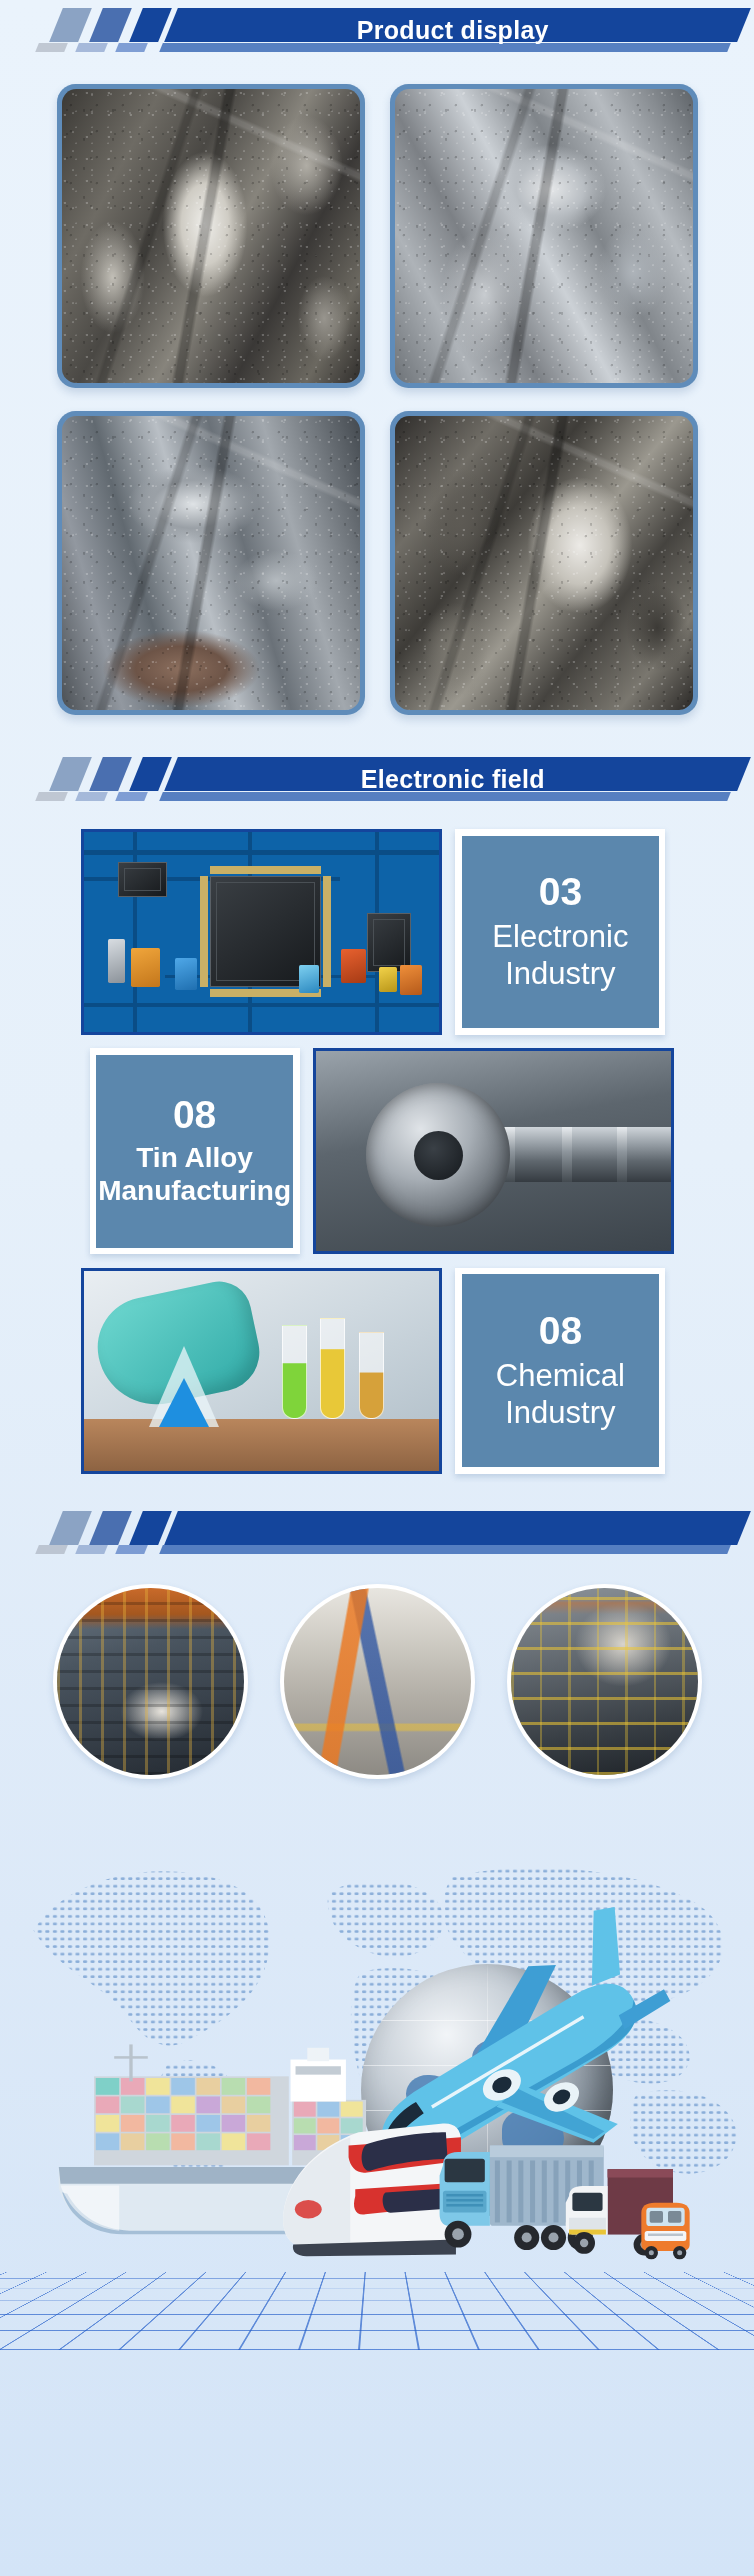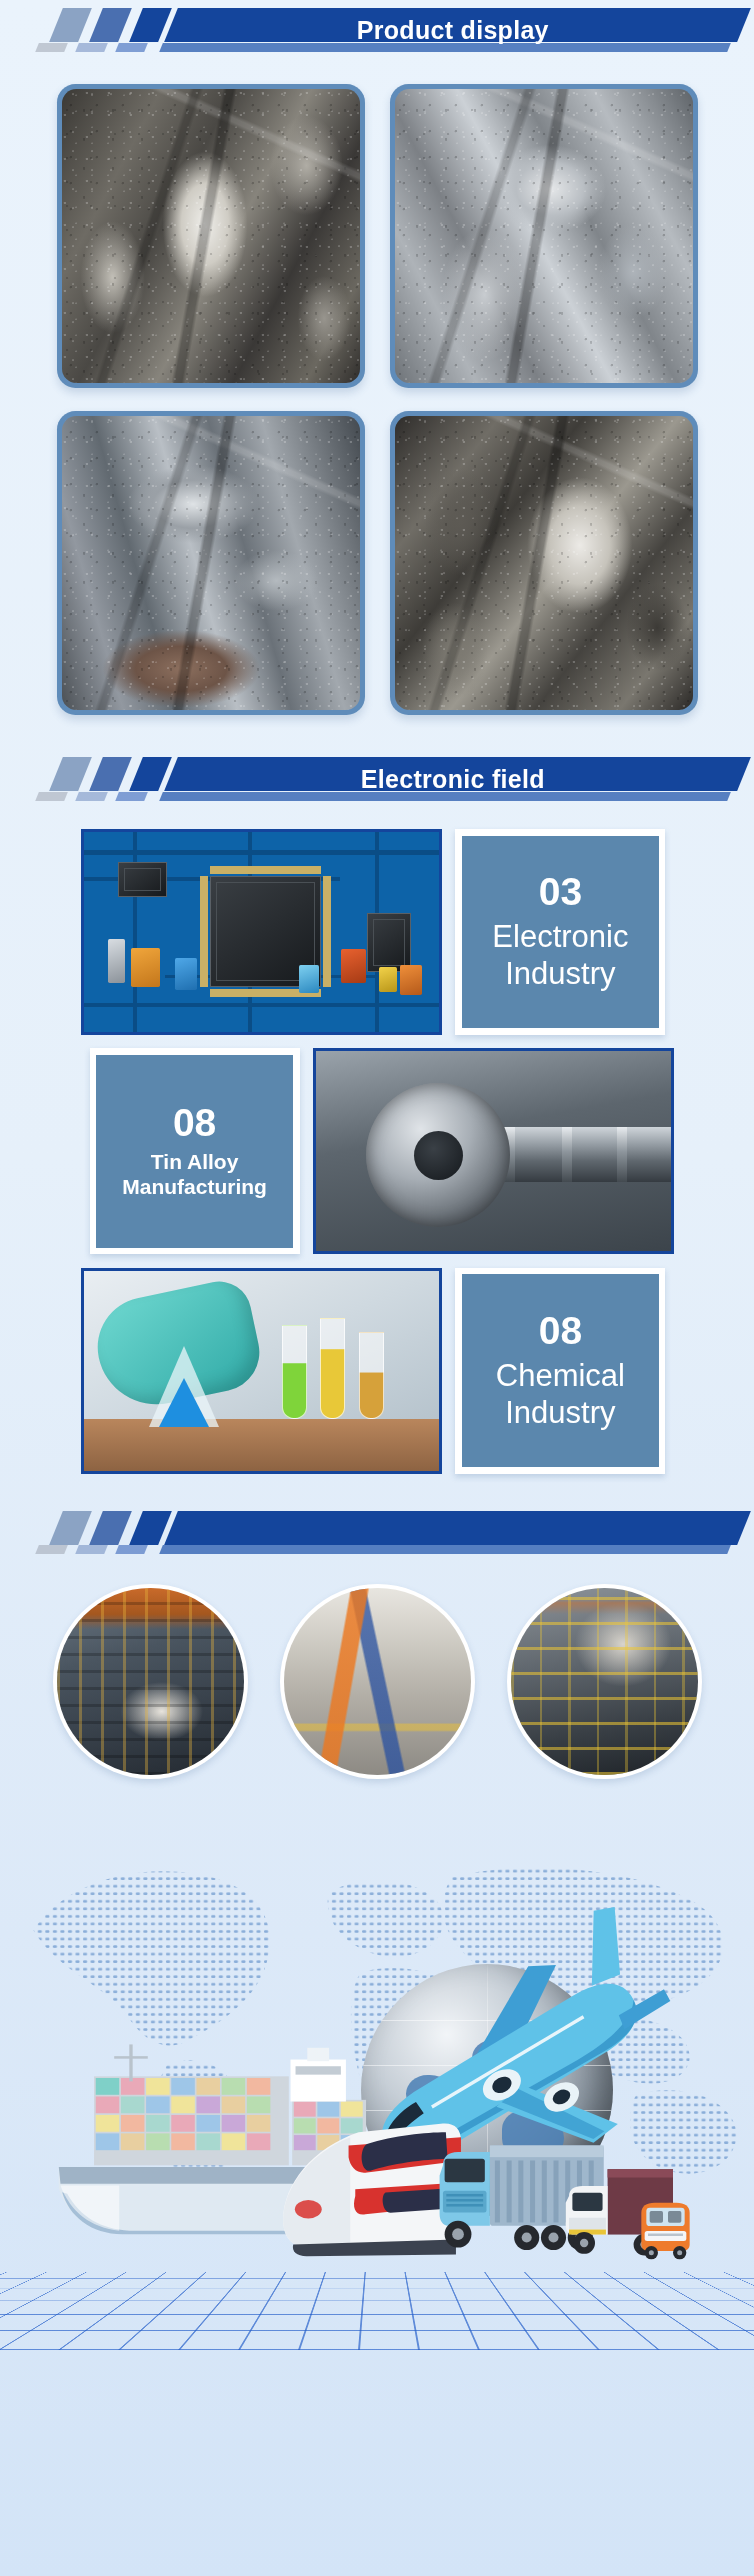--- a/index.html
+++ b/index.html
@@ -215,21 +215,21 @@
   .app-num {
     font-size: 39px;
     font-weight: 700;
     line-height: 1.05;
     margin-bottom: 5px;
   }
   .app-name {
     font-size: 31px;
     line-height: 1.2;
   }
-  .app-name.bold { font-weight: 700; font-size: 21px; }
+  .app-name.bold { font-weight: 700; font-size: 28px; }
 
   
   .pcb { position: absolute; inset: 0; background: #0d63a8; }
   .pcb .trace {
     position: absolute;
     background: #0a4d86;
   }
   .pcb .chip {
     position: absolute;
     background: linear-gradient(145deg, #3a3f44, #16191c);

